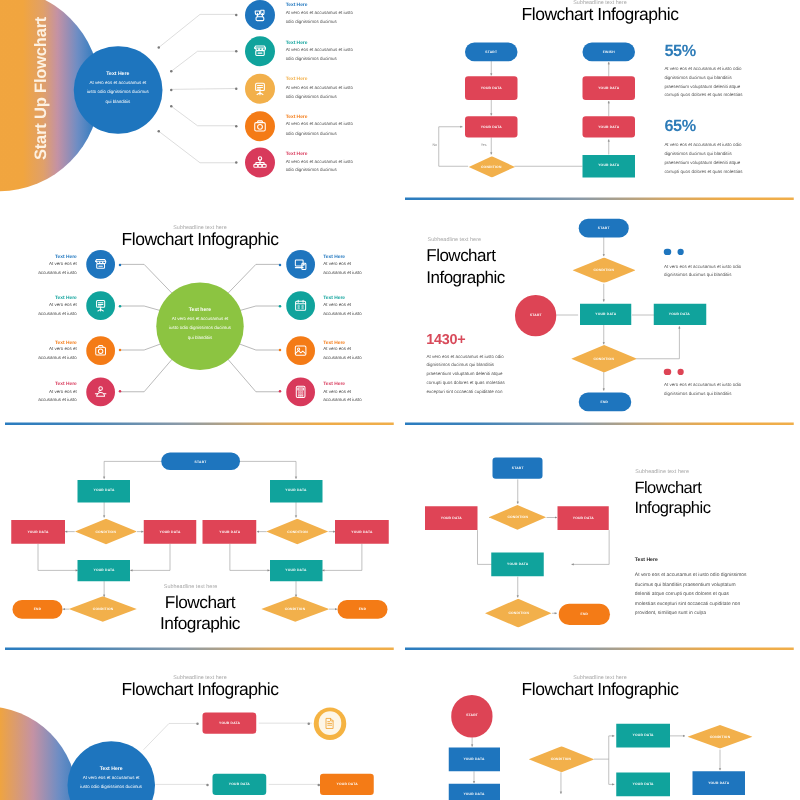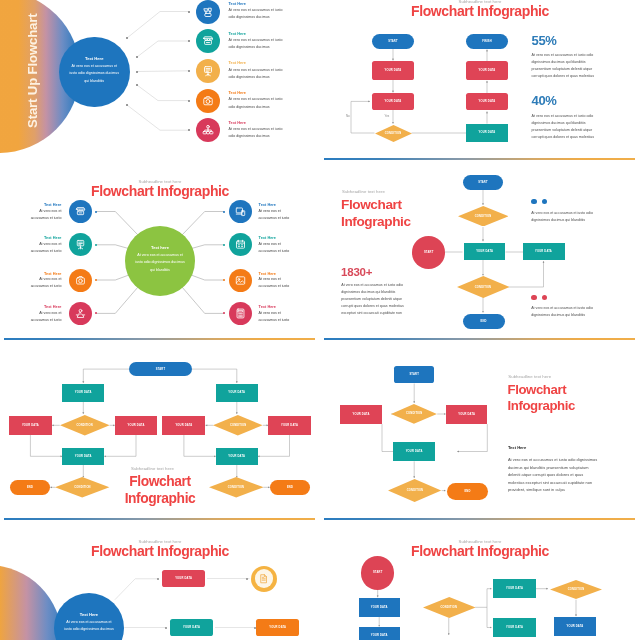--- a/index.html
+++ b/index.html
@@ -19,21 +19,21 @@
   .s1-circle .t{font-size:4.1px;font-weight:bold;margin-top:19.5px;}
   .s1-circle .b{font-size:3.6px;line-height:2.03;margin-top:2.2px;padding:0 9.5px;}
   .s1-ic{position:absolute;width:24px;height:24px;border-radius:50%;}
   .s1-h{position:absolute;font-size:3.9px;font-weight:bold;white-space:nowrap;}
   .s1-p{position:absolute;font-size:3.6px;line-height:2.0;color:#4b4b4b;width:56px;}
   .s1-dot{position:absolute;width:2px;height:2px;border-radius:50%;background:#7a7a7a;}
   .s1-svg{position:absolute;left:0;top:0;width:320px;height:180px;}
 
   
   .subhead{position:absolute;font-size:4.3px;color:#a5a5a5;letter-spacing:.05px;white-space:nowrap;}
-  .bigtitle{position:absolute;font-size:14px;font-weight:bold;color:#ef4444;letter-spacing:-0.4px;line-height:15.5px;white-space:nowrap;}
+  .bigtitle{position:absolute;font-size:14px;font-weight:normal;color:#000000;letter-spacing:-0.4px;line-height:15.5px;white-space:nowrap;}
   .node{position:absolute;display:flex;align-items:center;justify-content:center;
     color:#fff;font-size:2.65px;font-weight:bold;letter-spacing:.18px;text-align:center;}
   .pill{border-radius:999px;}
   .rnd{border-radius:2.6px;}
   .sq{border-radius:0;}
   .diam{position:absolute;display:flex;align-items:center;justify-content:center;}
   .diam > span{color:#fff;font-size:2.65px;font-weight:bold;letter-spacing:.18px;position:relative;z-index:2;}
   .flowsvg{position:absolute;left:0;top:0;width:320px;height:180px;overflow:visible;}
   .lbl{position:absolute;font-size:2.9px;color:#8a8a8a;}
   .statnum{position:absolute;font-weight:bold;color:#2e7cb8;font-size:13px;letter-spacing:-0.3px;}
@@ -194,21 +194,21 @@
         <div class="node rnd" style="left:146px;top:93px;width:42px;height:17px;background:#df4456">
           <span>YOUR DATA</span>
         </div>
         <div class="node sq" style="left:146px;top:123.6px;width:42px;height:18px;background:#10a39c">
           <span>YOUR DATA</span>
         </div>
         <div class="lbl" style="left:26px;top:114px;">No</div>
         <div class="lbl" style="left:64.5px;top:114px;">Yes</div>
         <div class="statnum" style="left:211.5px;top:32.5px;">55%</div>
         <div class="statbody" style="left:211.5px;top:52px;width:64px;">At vero eos et accusamus et iusto odio dignissimos ducimus qui blanditiis praesentium voluptatum deleniti atque corrupti quos dolores et quas molestias</div>
-        <div class="statnum" style="left:211.5px;top:93px;">40%</div>
+        <div class="statnum" style="left:211.5px;top:93px;">65%</div>
         <div class="statbody" style="left:211.5px;top:112.5px;width:64px;">At vero eos et accusamus et iusto odio dignissimos ducimus qui blanditiis praesentium voluptatum deleniti atque corrupti quos dolores et quas molestias</div>
       </div>
     <div class="botbar"></div>
   </div>
 
   <div class="slide">
     <div class="subhead" style="left:0;width:320px;text-align:center;top:-1.5px;">Subheadline text here</div>
     <div class="bigtitle" style="left:0;width:320px;text-align:center;top:4px;">Flowchart Infographic</div>
     <div class="s3-circle">
       <div class="t">Text here</div>
@@ -311,21 +311,21 @@
       </div>
     <div class="botbar"></div>
   </div>
 
   <div class="slide" style="overflow:visible;">
     <div class="subhead" style="left:22px;top:9px;">Subheadline text here</div>
     <div class="bigtitle" style="left:21px;top:17px;font-size:13.6px;line-height:16.7px;">
       <div>Flowchart</div>
       <div>Infographic</div>
     </div>
-    <div class="s4-stat">1830+</div>
+    <div class="s4-stat">1430+</div>
     <div class="s4-body">At vero eos et accusamus et iusto odio dignissimos ducimus qui blanditiis praesentium voluptatum deleniti atque corrupti quos dolores et quas molestias excepturi sint occaecati cupiditate non</div>
     <div id="s4-body">
         <svg class="flowsvg" viewBox="0 0 320 180" fill="none" stroke="#9a9a9a" stroke-width="0.5">
           <defs>
             <marker id="ahs4flow" markerWidth="5" markerHeight="5" refX="4" refY="2.5" orient="auto">
               <path d="M0.6,1.2 L3.6,2.5 L0.6,3.8 z" fill="#7d7d7d"></path>
             </marker>
           </defs>
           <path d="M 163 9.7 L 163 25" marker-end="url(#ahs4flow)"></path>
           <path d="M 163 47 L 163 61.3" marker-end="url(#ahs4flow)"></path>

